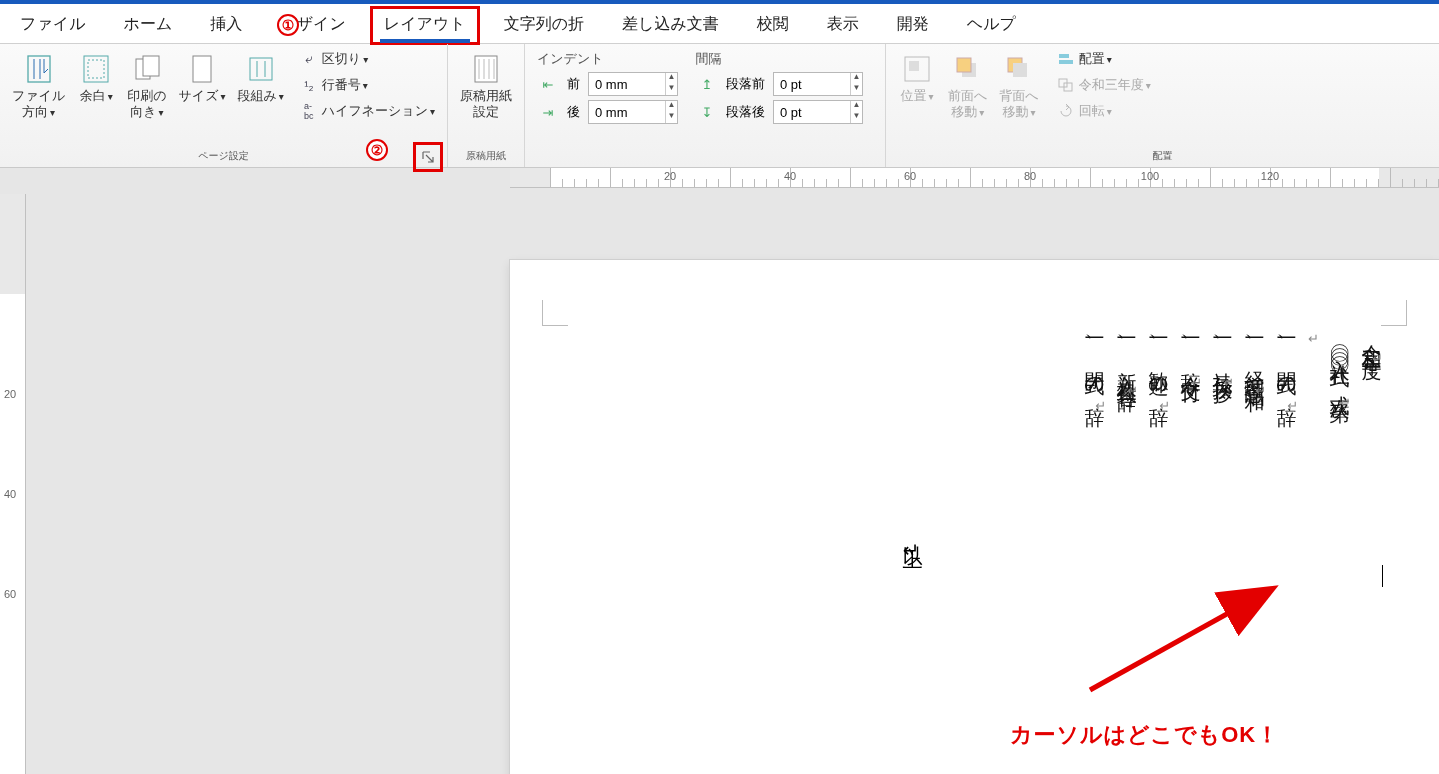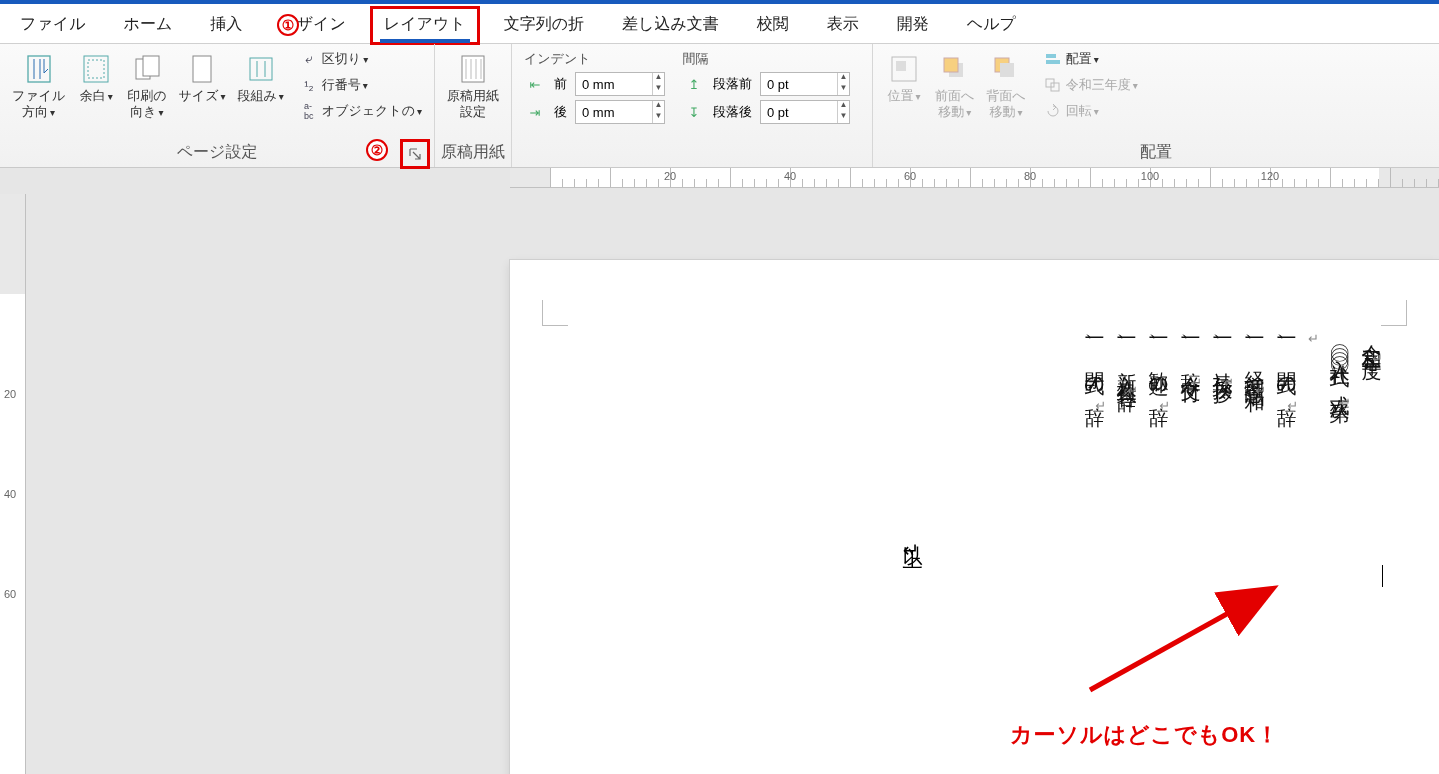--- a/index.html
+++ b/index.html
@@ -48,21 +48,21 @@
     .group {
       border-right: 1px solid #d6d6d6;
       display: flex;
       flex-direction: column;
       padding: 4px 6px 0;
       position: relative;
     }
     .group-content { flex: 1; display: flex; align-items: flex-start; }
     .group-label {
       text-align: center;
-      font-size: 16px;
+      font-size: 10px;
       color: #555;
       padding: 2px 0 4px;
       position: relative;
     }
     .launcher {
       position: absolute;
       right: 2px;
       top: 50%;
       transform: translateY(-50%);
       width: 16px; height: 16px;
@@ -266,21 +266,21 @@
         <div class="small-btn">
           <span class="mini-ico">⤶</span>
           <span class="caret">区切り</span>
         </div>
         <div class="small-btn">
           <span class="mini-ico">¹₂</span>
           <span class="caret">行番号</span>
         </div>
         <div class="small-btn">
           <span class="mini-ico" style="font-size:9px;">a-<br>bc</span>
-          <span class="caret">オブジェクトの</span>
+          <span class="caret">ハイフネーション</span>
         </div>
       </div>
     </div>
     <div class="group-label">
       <span>ページ設定</span>
       <span class="launcher red-box">
         <svg width="14" height="14" viewBox="0 0 14 14">
             <path d="M2 2h7M2 2v7M5 5l7 7M12 7v5h-5" fill="none" stroke="#666" stroke-width="1.2"></path>
           </svg>
       </span>

